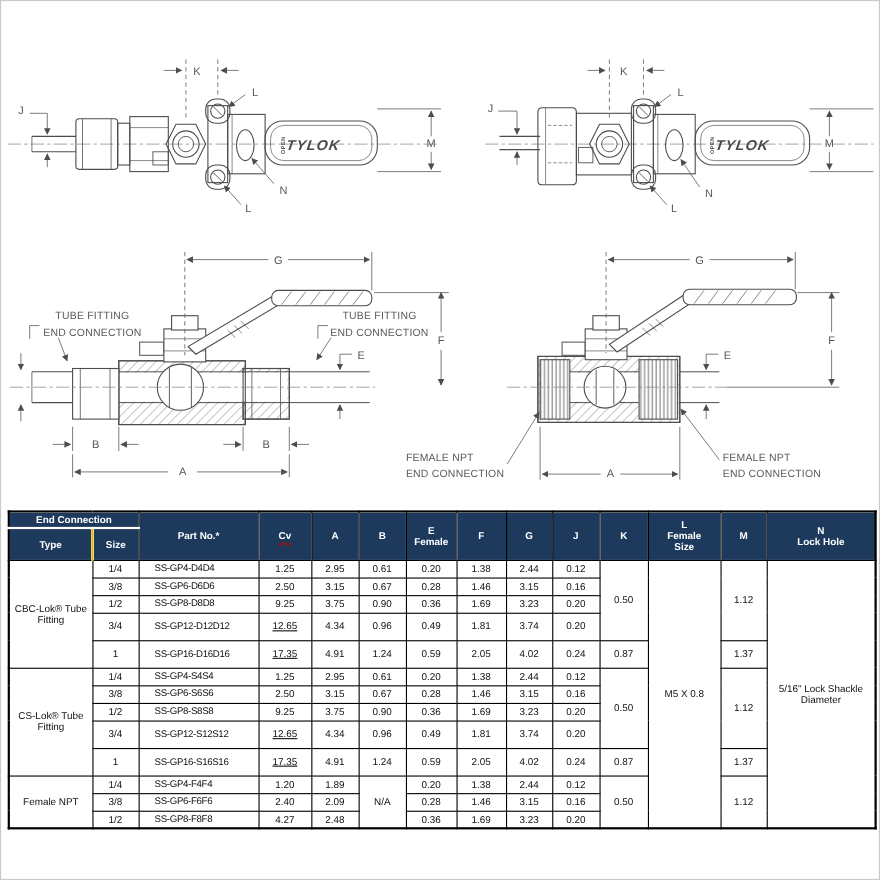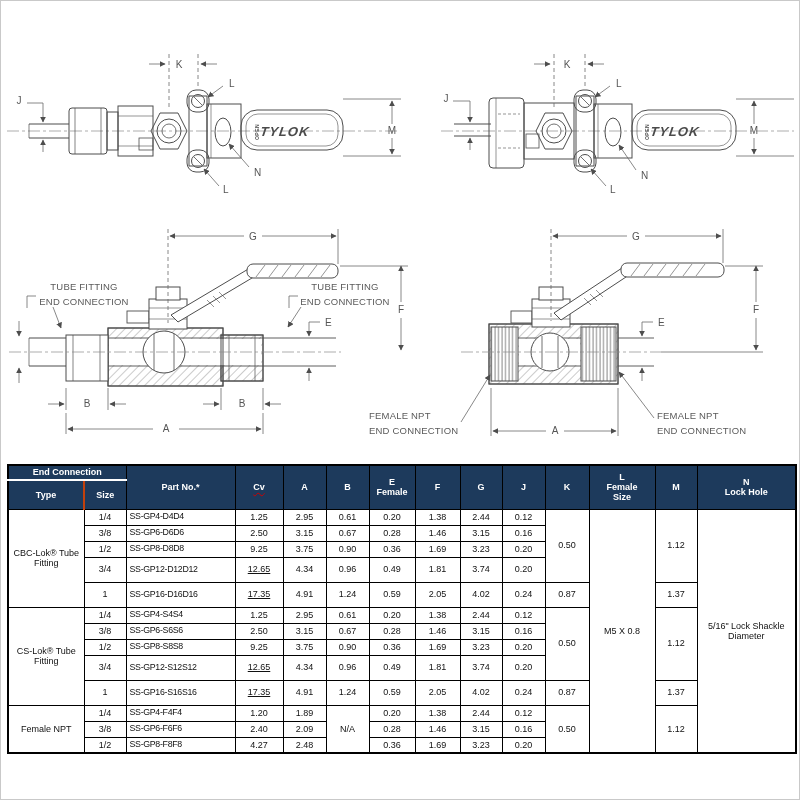--- a/index.html
+++ b/index.html
@@ -14,26 +14,26 @@
   
   #spec{position:absolute;left:6px;top:463px;border-collapse:collapse;table-layout:fixed;
         width:788px;font-size:9px;color:#111;}
   #spec th,#spec td{border:1px solid #000;text-align:center;vertical-align:middle;
         padding:0 1px;line-height:1.12;overflow:hidden;}
   #spec{border:2px solid #000;}
   #spec thead th{background:#1d3a5c;color:#fff;font-weight:bold;font-size:9px;}
   #spec .hr1{height:15px;}
   #spec .hr2{height:29px;}
   #spec .ec{border-bottom:2px solid #fff;}
-  #spec .type-h{border-right:2px solid #c2410c;}
+  #spec .type-h{border-right:2px solid #eab308;}
   #spec .hl{display:block;}
   #spec .cvred{text-decoration:underline wavy #c00;text-underline-offset:2px;margin-top:24px;}
   #spec tbody tr.h-s{height:16px;}
   #spec tbody tr.h-t{height:25px;}
-  #spec td.part{text-align:left;padding-left:3px;letter-spacing:-0.3px;font-size:8.8px;}
+  #spec td.part{text-align:left;padding-left:14px;letter-spacing:-0.3px;font-size:8.8px;}
   #spec td.cvwrap span{display:inline-block;max-width:24px;word-break:break-all;text-decoration:underline;}
 </style>
 </head>
 <body>
 
 <div id="page">
 
 <svg style="left:0;top:45px" width="410" height="175" viewBox="0 0 410 175">
   <defs>
     <marker id="a1" viewBox="0 0 10 10" refX="9" refY="5" markerWidth="7.5" markerHeight="7.5" orient="auto-start-reverse">

